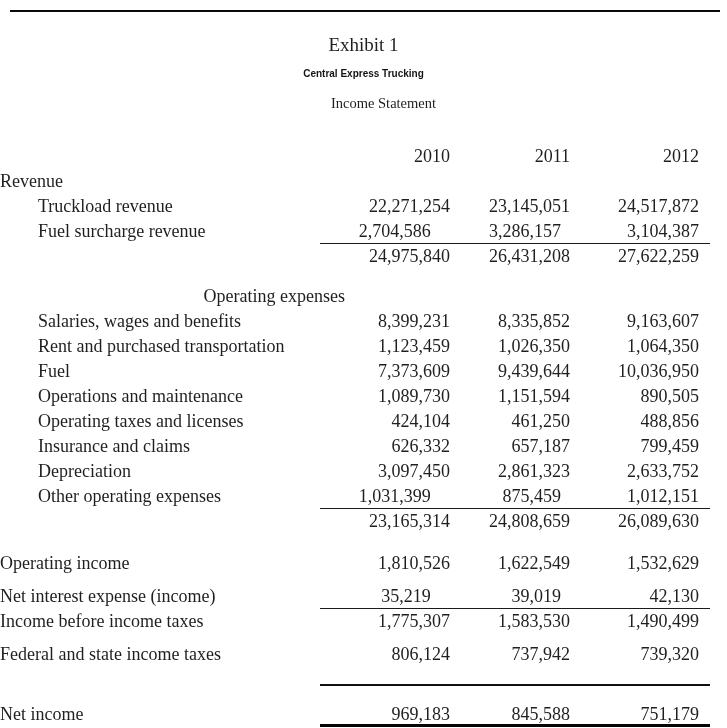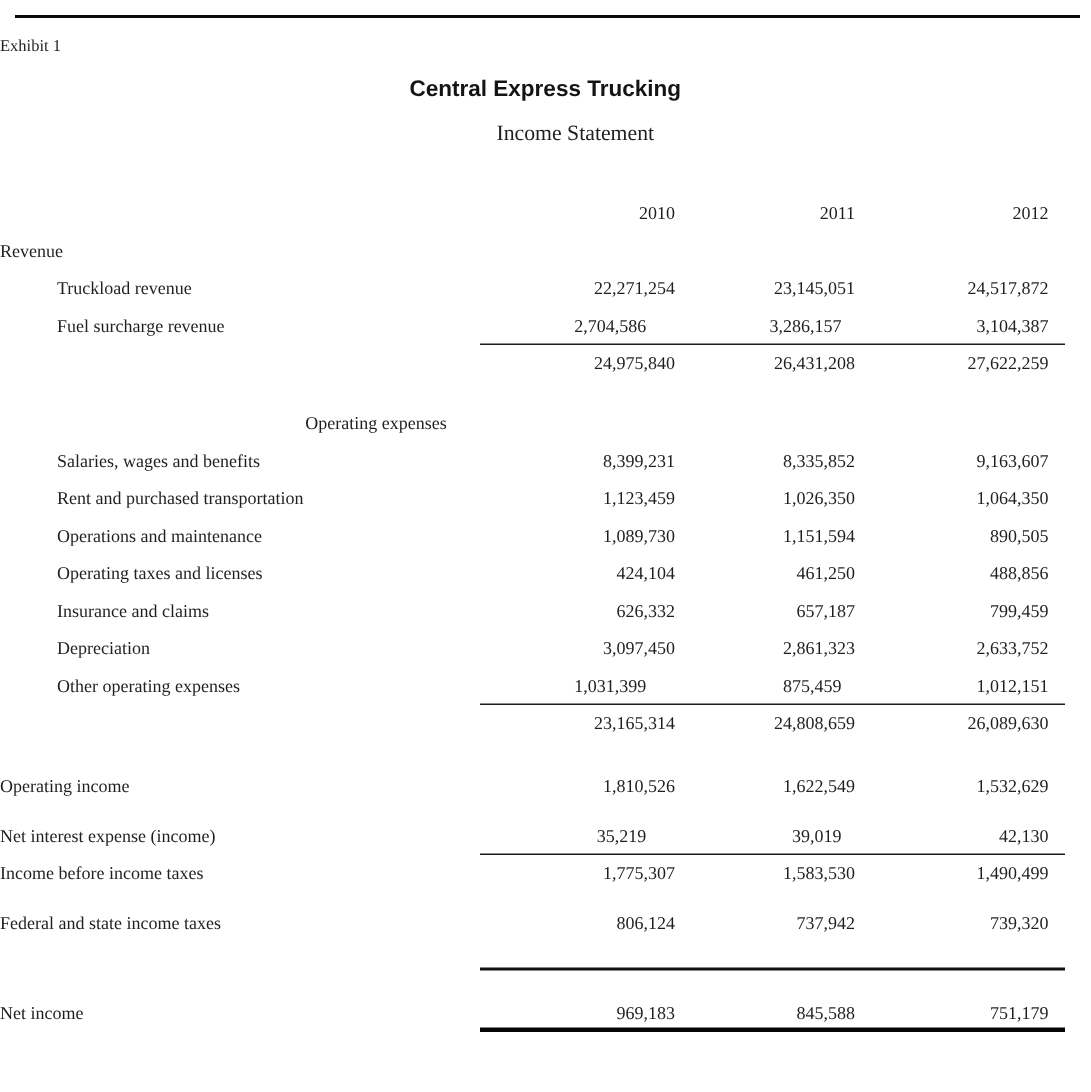--- a/index.html
+++ b/index.html
@@ -7,25 +7,25 @@
     width: 727px; height: 728px;
     background: #ffffff;
     overflow: hidden;
     font-family: "Liberation Serif", serif;
     color: #1f1f22;
   }
   .doc { position: relative; width: 727px; height: 728px; }
 
   .top-rule { margin: 10px 7px 0 10px; border-top: 2px solid #0a0a0a; height: 0; }
 
-  .exhibit   { margin-top: 11px; font-size: 11px; line-height: 16px; }
-  .company   { margin-top: 12px; text-align: center; font-family: "Liberation Sans", sans-serif; font-weight: 700; font-size: 15px; line-height: 17px; color: #141416; }
+  .exhibit   { margin-top: 25px; text-align: center; font-size: 19px; line-height: 16px; }
+  .company   { margin-top: 12px; text-align: center; font-family: "Liberation Sans", sans-serif; font-weight: 700; font-size: 10px; line-height: 17px; color: #141416; }
   .statement { margin-top: 13px; text-align: center; font-size: 14.5px; line-height: 16px; padding-left: 40px; }
 
-  .row { display: flex; height: 25px; line-height: 25px; font-size: 12px; white-space: nowrap; }
+  .row { display: flex; height: 25px; line-height: 25px; font-size: 18px; white-space: nowrap; }
   .row .label { width: 320px; box-sizing: border-box; }
   .row .label.indent { padding-left: 38px; }
   .nums { width: 390px; display: flex; box-sizing: border-box; }
   .num  { display: block; text-align: right; box-sizing: border-box; }
   .c1 { width: 130px; }
   .c2 { width: 120px; }
   .c3 { width: 140px; padding-right: 11px; }
 
   .nums.u     { border-bottom: 1.5px solid #1a1a1a; gap: 28px; }
   .nums.thick { border-bottom: 3.5px solid #050505; }
@@ -104,20 +104,28 @@
 
   <div class="row">
     <div class="label indent">Rent and purchased transportation</div>
     <div class="nums">
       <span class="num c1">1,123,459</span>
       <span class="num c2">1,026,350</span>
       <span class="num c3">1,064,350</span>
     </div>
   </div>
 
+  <div class="row">
+    <div class="label indent">Fuel</div>
+    <div class="nums">
+      <span class="num c1">7,373,609</span>
+      <span class="num c2">9,439,644</span>
+      <span class="num c3">10,036,950</span>
+    </div>
+  </div>
 
   <div class="row">
     <div class="label indent">Operations and maintenance</div>
     <div class="nums">
       <span class="num c1">1,089,730</span>
       <span class="num c2">1,151,594</span>
       <span class="num c3">890,505</span>
     </div>
   </div>
 

